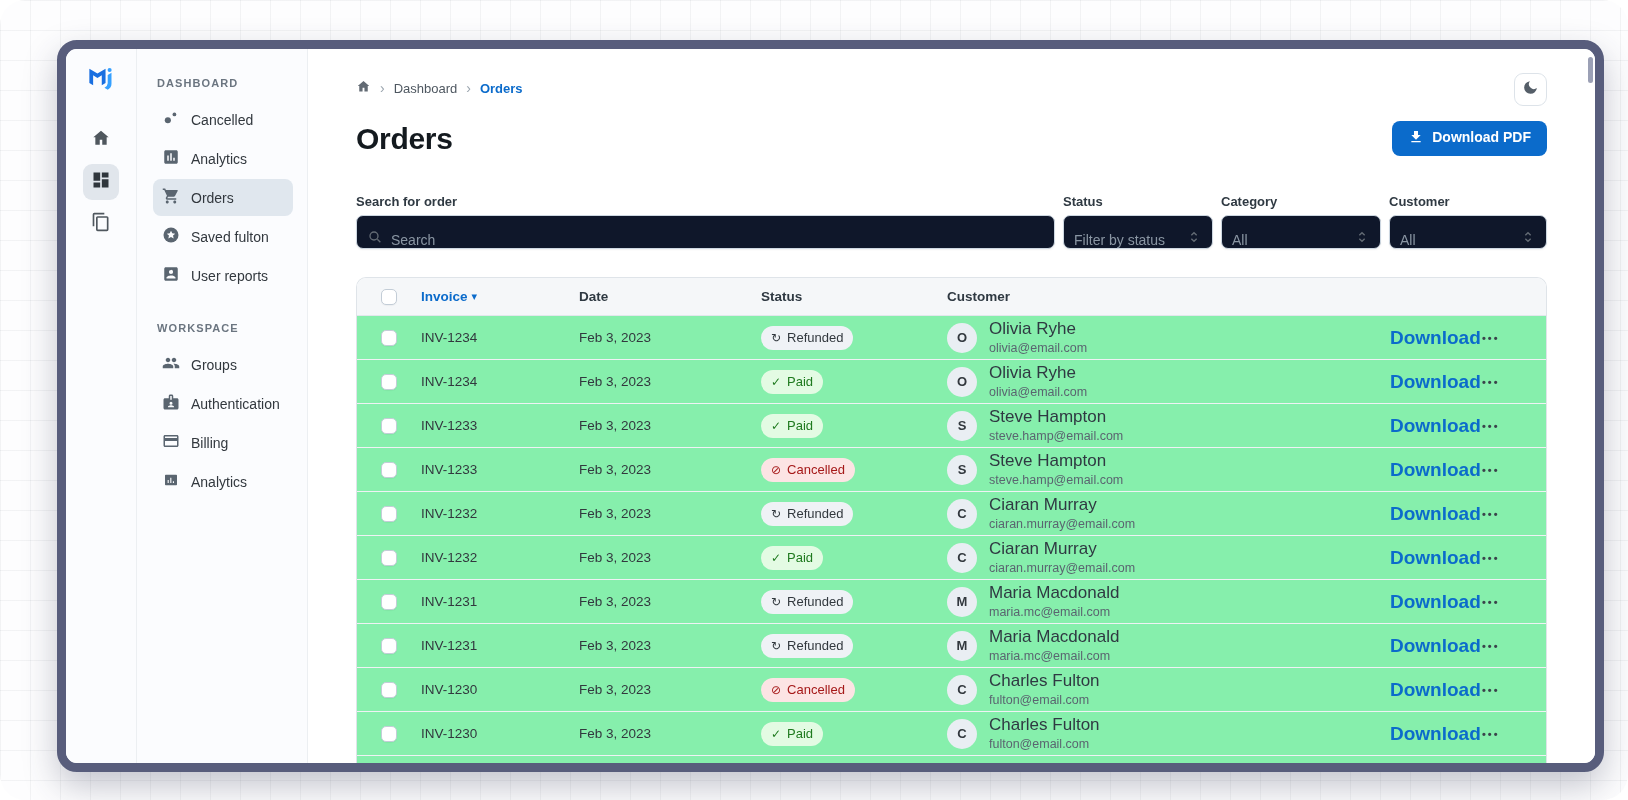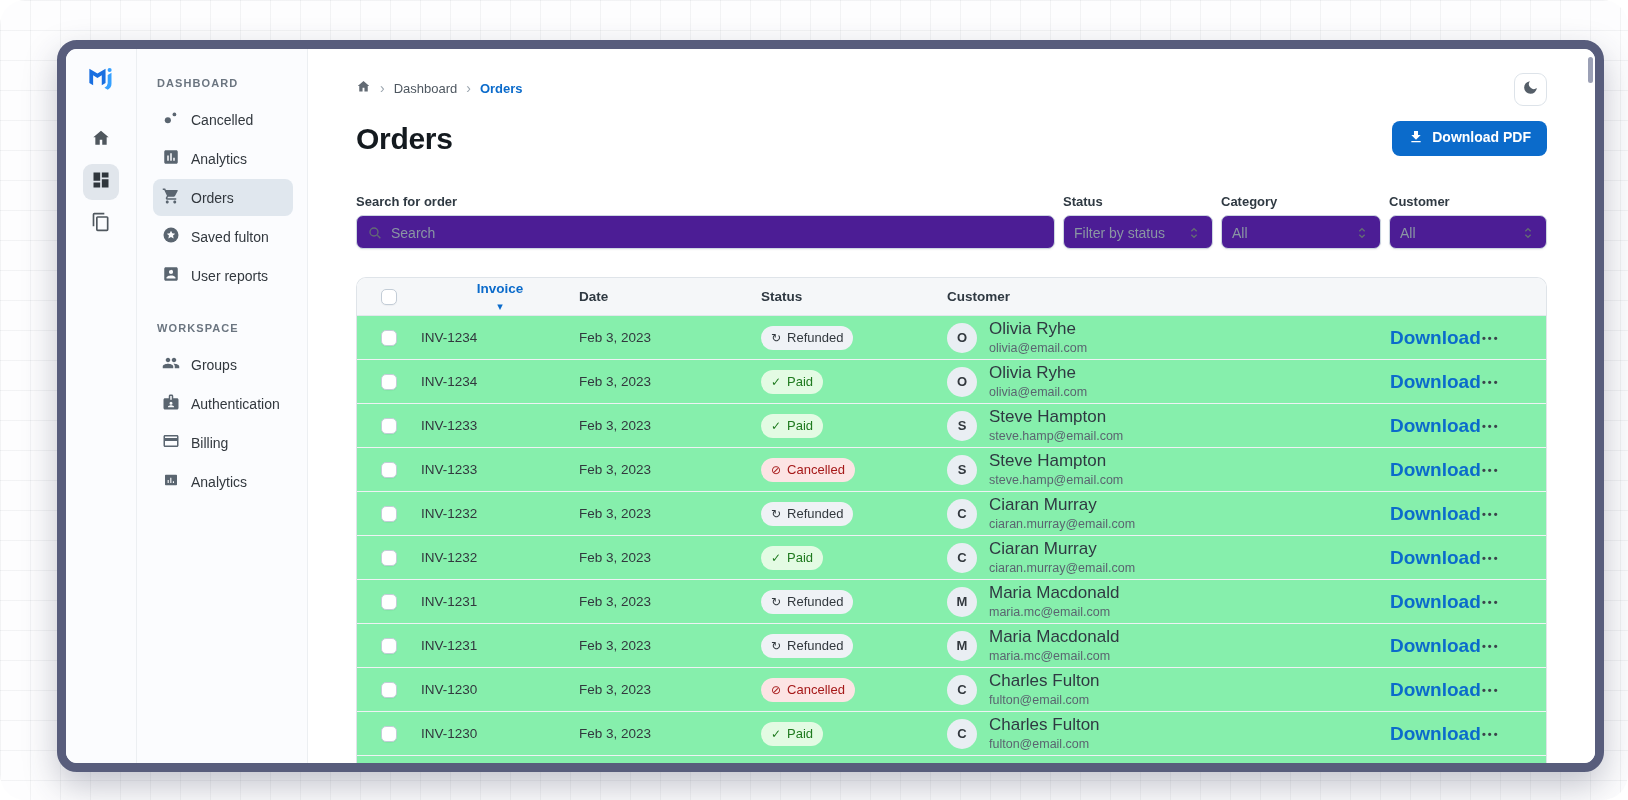--- a/index.html
+++ b/index.html
@@ -44,33 +44,33 @@
   .theme-toggle svg { width:17px; height:17px; fill:#555E68; }
 
   .title-row { margin-top:24px; display:flex; align-items:center; justify-content:space-between; }
   .page-title { font-size:30px; font-weight:800; color:#141A1F; letter-spacing:-0.3px; }
   .btn-primary { display:flex; gap:8px; background:#0B6BCB; color:#fff; font-size:14px; font-weight:600; padding:8px 16px; border-radius:8px; border:none; cursor:pointer; }
   .btn-primary svg { width:16px; height:16px; fill:#fff; }
 
   .filters { margin-top:38px; display:flex; gap:8px; align-items:flex-end; }
   .field { display:flex; flex-direction:column; }
   .field-label { font-size:13px; font-weight:600; color:#2F3942; margin-bottom:6px; }
-  .control { height:34px; border:1px solid #CDD7E1; border-radius:7px; background:#4c1d95; box-shadow:0 1px 2px rgba(21,21,21,0.06); display:flex; align-items:flex-start; padding:9px 10px; font-size:14px; color:#8A96A3; }
+  .control { height:34px; border:1px solid #CDD7E1; border-radius:7px; background:#0f172a; box-shadow:0 1px 2px rgba(21,21,21,0.06); display:flex; align-items:flex-end; padding:0 10px; font-size:14px; color:#8A96A3; }
   .control svg { width:16px; height:16px; stroke:#636B74; fill:none; stroke-width:2; flex-shrink:0; }
   .f-search { flex:1; }
   .f-search .control { gap:8px; }
   .f-status { width:150px; } .f-category { width:160px; } .f-customer { width:158px; }
   .select { justify-content:space-between; cursor:pointer; }
 
   
   .table { margin-top:28px; border:1px solid #DFE4E9; border-bottom:none; border-radius:10px 10px 0 0; overflow:hidden; }
   .trow, .thead { display:grid; grid-template-columns:64px 158px 182px 186px 1fr 92px 64px; align-items:center; }
   .thead { height:38px; background:#F5F7F9; border-bottom:1px solid #E2E7EC; font-size:13.5px; font-weight:600; color:#2F3942; }
   .trow { height:44px; background:#86efac; border-bottom:1px solid #EFF2F4; font-size:13.5px; color:#32383E; }
-  .col-invoice-h { color:#0B6BCB; display:flex; align-items:center; gap:4px; cursor:pointer;flex-direction:column; }
+  .col-invoice-h { color:#0B6BCB; display:flex; align-items:center; gap:4px; cursor:pointer; }
   .sort-arrow { font-size:11px; color:#0B6BCB; }
   .cell-check { display:flex; justify-content:center; }
   .checkbox { width:16px; height:16px; border:1px solid #C3CdD7; border-radius:5px; background:#fff; cursor:pointer; box-shadow:0 1px 1px rgba(21,21,21,0.04); }
   .chip { display:inline-flex; align-items:center; gap:6px; height:24px; padding:0 10px; border-radius:999px; font-size:13px; font-weight:500; }
   .chip .ic { font-size:12px; line-height:1; }
   .chip-paid { background:#E3FBE3; color:#1F7A1F; }
   .chip-refunded { background:#EFF2F6; color:#32383E; }
   .chip-cancelled { background:#FCE4E4; color:#A51818; }
   .cell-customer { display:flex; align-items:center; gap:12px; }
   .avatar { width:30px; height:30px; border-radius:50%; background:#E9EEF3; color:#32383E; font-size:13px; font-weight:600; display:flex; align-items:center; justify-content:center; flex-shrink:0; }

